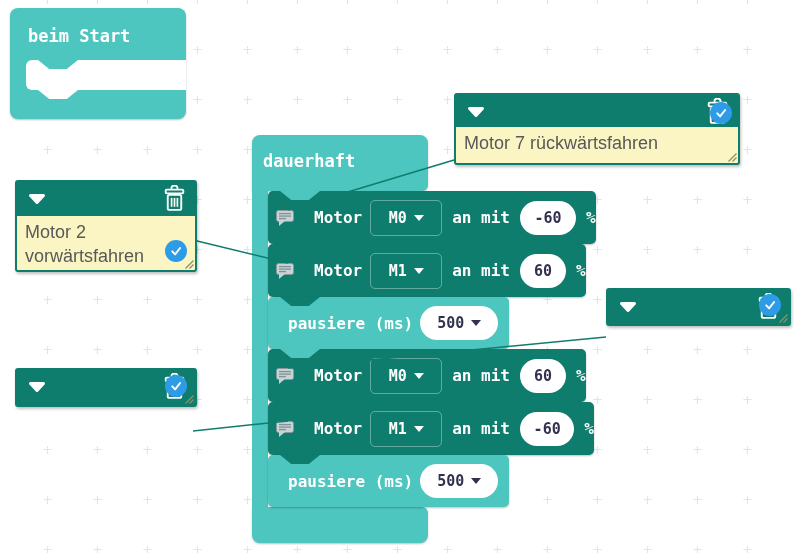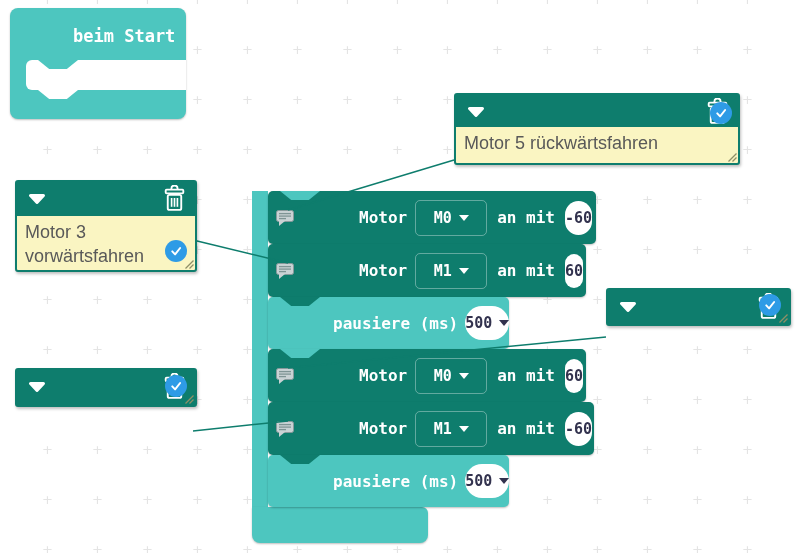--- a/index.html
+++ b/index.html
@@ -6,21 +6,21 @@
   #canvas{position:relative;width:795px;height:553px;background:#ffffff;overflow:hidden;
           font-family:"DejaVu Sans Mono",monospace;}
   :root{
     --light:#4DC6BF; --dark:#0E7D6D; --yellow:#FAF5C2;
     --ctext:#595959; --blue:#2E9BE6; --vtext:#32324E;
   }
   .cross{position:absolute;color:#E4E4E4;font:13px "DejaVu Sans",sans-serif;z-index:0;user-select:none;}
   .blk{position:absolute;z-index:1;box-shadow:0 1px 2px rgba(0,0,0,.25);}
   .light-bg{background:var(--light);}
   .dark-bg{background:var(--dark);}
-  .blabel{color:#fff;font-weight:bold;font-size:16px;white-space:pre;margin-left:45px;}
+  .blabel{color:#fff;font-weight:bold;font-size:16px;white-space:pre;}
   .tab{position:absolute;top:0;left:12px;width:40px;height:9px;
        clip-path:polygon(0 0,100% 0,72% 100%,28% 100%);}
   .tab.t-light{background:var(--light);} .tab.t-dark{background:var(--dark);}
 
   
   .onstart{left:10px;top:8px;width:176px;height:111px;z-index:1;position:absolute;}
   .os-body{position:absolute;inset:0;background:var(--light);border-radius:8px;box-shadow:0 1px 2px rgba(0,0,0,.25);}
   .os-label{position:absolute;left:18px;top:18px;font-size:17px;}
   .os-mouth{position:absolute;left:16px;top:52px;width:160px;height:30px;background:#fff;border-radius:6px 0 0 6px;}
   .os-tab{position:absolute;left:12px;top:0;width:40px;height:9px;background:var(--light);
@@ -269,20 +269,23 @@
 
   <div class="onstart">
     <div class="os-body"></div>
     <div class="os-mouth">
       <div class="os-tab"></div>
     </div>
     <div class="os-notch"></div>
     <span class="blabel os-label">beim Start</span>
   </div>
 
+  <div class="blk light-bg fv-top">
+    <span class="blabel">dauerhaft</span>
+  </div>
   <div class="blk light-bg fv-arm"></div>
   <div class="blk light-bg fv-foot"></div>
 
   <div class="blk dark-bg row motor-row r1">
     <div class="tab t-light"></div>
     <svg class="cicon" viewBox="0 0 18 16">
       <rect x="0.5" y="0.5" width="17" height="11" rx="2" fill="#C9D2D4" stroke="#87999B"></rect>
       <path d="M3 11 L3 16 L9 11 Z" fill="#C9D2D4"></path>
       <line x1="3" y1="3.6" x2="15" y2="3.6" stroke="#7E9494" stroke-width="1.3"></line>
       <line x1="3" y1="6.1" x2="15" y2="6.1" stroke="#7E9494" stroke-width="1.3"></line>
@@ -393,21 +396,21 @@
       </svg>
       <svg class="ctrash" width="25" height="27" viewBox="0 0 24 26">
         <path d="M9 4.5 V3.5 a3 3 0 0 1 6 0 V4.5" fill="none" stroke="#fff" stroke-width="1.8"></path>
         <rect x="3.5" y="4.5" width="17" height="3.6" rx="1" fill="none" stroke="#fff" stroke-width="1.8"></rect>
         <rect x="5.5" y="9.5" width="13" height="14.5" rx="1.6" fill="none" stroke="#fff" stroke-width="1.8"></rect>
         <line x1="9.2" y1="12.5" x2="9.2" y2="21" stroke="#fff" stroke-width="1.6"></line>
         <line x1="12" y1="12.5" x2="12" y2="21" stroke="#fff" stroke-width="1.6"></line>
         <line x1="14.8" y1="12.5" x2="14.8" y2="21" stroke="#fff" stroke-width="1.6"></line>
       </svg>
     </div>
-    <div class="cbody">Motor 5 rückwärtsfahren</div>
+    <div class="cbody">Motor 7 rückwärtsfahren</div>
     <div class="check">
       <svg width="14" height="12" viewBox="0 0 18 16">
         <polyline points="4,8.5 7.8,12.5 14.5,4" fill="none" stroke="#fff" stroke-width="2.6" stroke-linecap="round" stroke-linejoin="round"></polyline>
       </svg>
     </div>
     <svg class="rsz" width="10" height="10" viewBox="0 0 10 10">
       <path d="M9.5 1.5 L1.5 9.5 M9.5 5.5 L5.5 9.5" stroke="#8F8F66" stroke-width="1.3"></path>
     </svg>
   </div>
 
@@ -418,21 +421,21 @@
       </svg>
       <svg class="ctrash" width="25" height="27" viewBox="0 0 24 26">
         <path d="M9 4.5 V3.5 a3 3 0 0 1 6 0 V4.5" fill="none" stroke="#fff" stroke-width="1.8"></path>
         <rect x="3.5" y="4.5" width="17" height="3.6" rx="1" fill="none" stroke="#fff" stroke-width="1.8"></rect>
         <rect x="5.5" y="9.5" width="13" height="14.5" rx="1.6" fill="none" stroke="#fff" stroke-width="1.8"></rect>
         <line x1="9.2" y1="12.5" x2="9.2" y2="21" stroke="#fff" stroke-width="1.6"></line>
         <line x1="12" y1="12.5" x2="12" y2="21" stroke="#fff" stroke-width="1.6"></line>
         <line x1="14.8" y1="12.5" x2="14.8" y2="21" stroke="#fff" stroke-width="1.6"></line>
       </svg>
     </div>
-    <div class="cbody">Motor 3 vorwärtsfahren</div>
+    <div class="cbody">Motor 2 vorwärtsfahren</div>
     <div class="check">
       <svg width="14" height="12" viewBox="0 0 18 16">
         <polyline points="4,8.5 7.8,12.5 14.5,4" fill="none" stroke="#fff" stroke-width="2.6" stroke-linecap="round" stroke-linejoin="round"></polyline>
       </svg>
     </div>
     <svg class="rsz" width="10" height="10" viewBox="0 0 10 10">
       <path d="M9.5 1.5 L1.5 9.5 M9.5 5.5 L5.5 9.5" stroke="#8F8F66" stroke-width="1.3"></path>
     </svg>
   </div>
 

